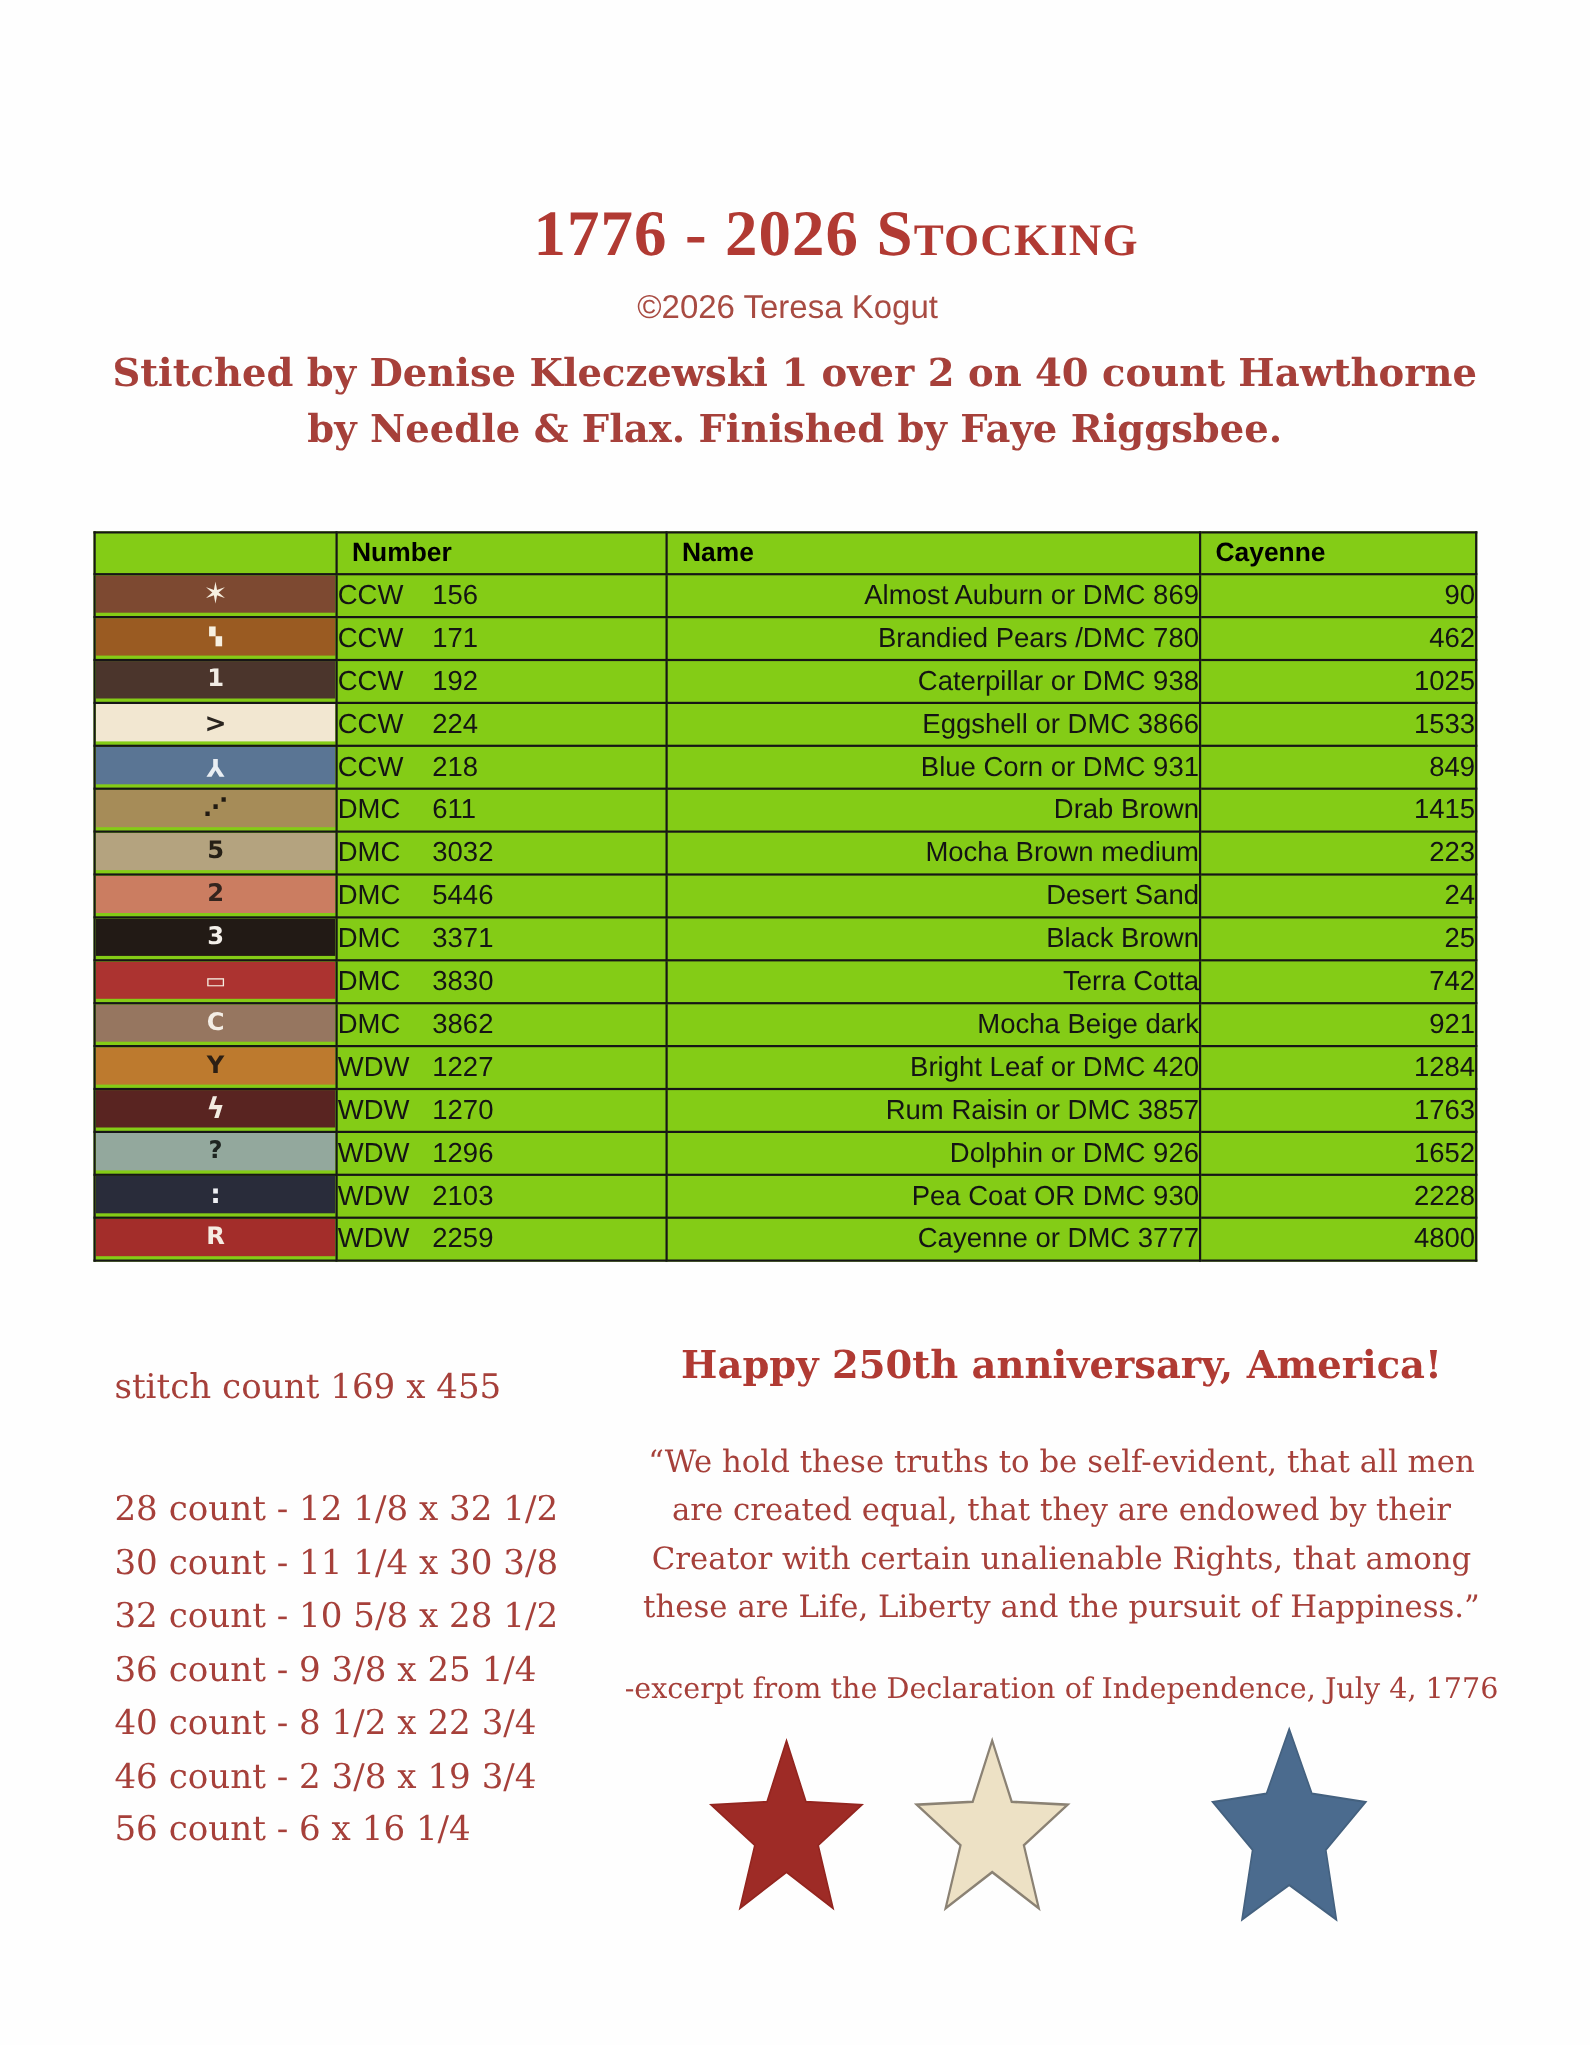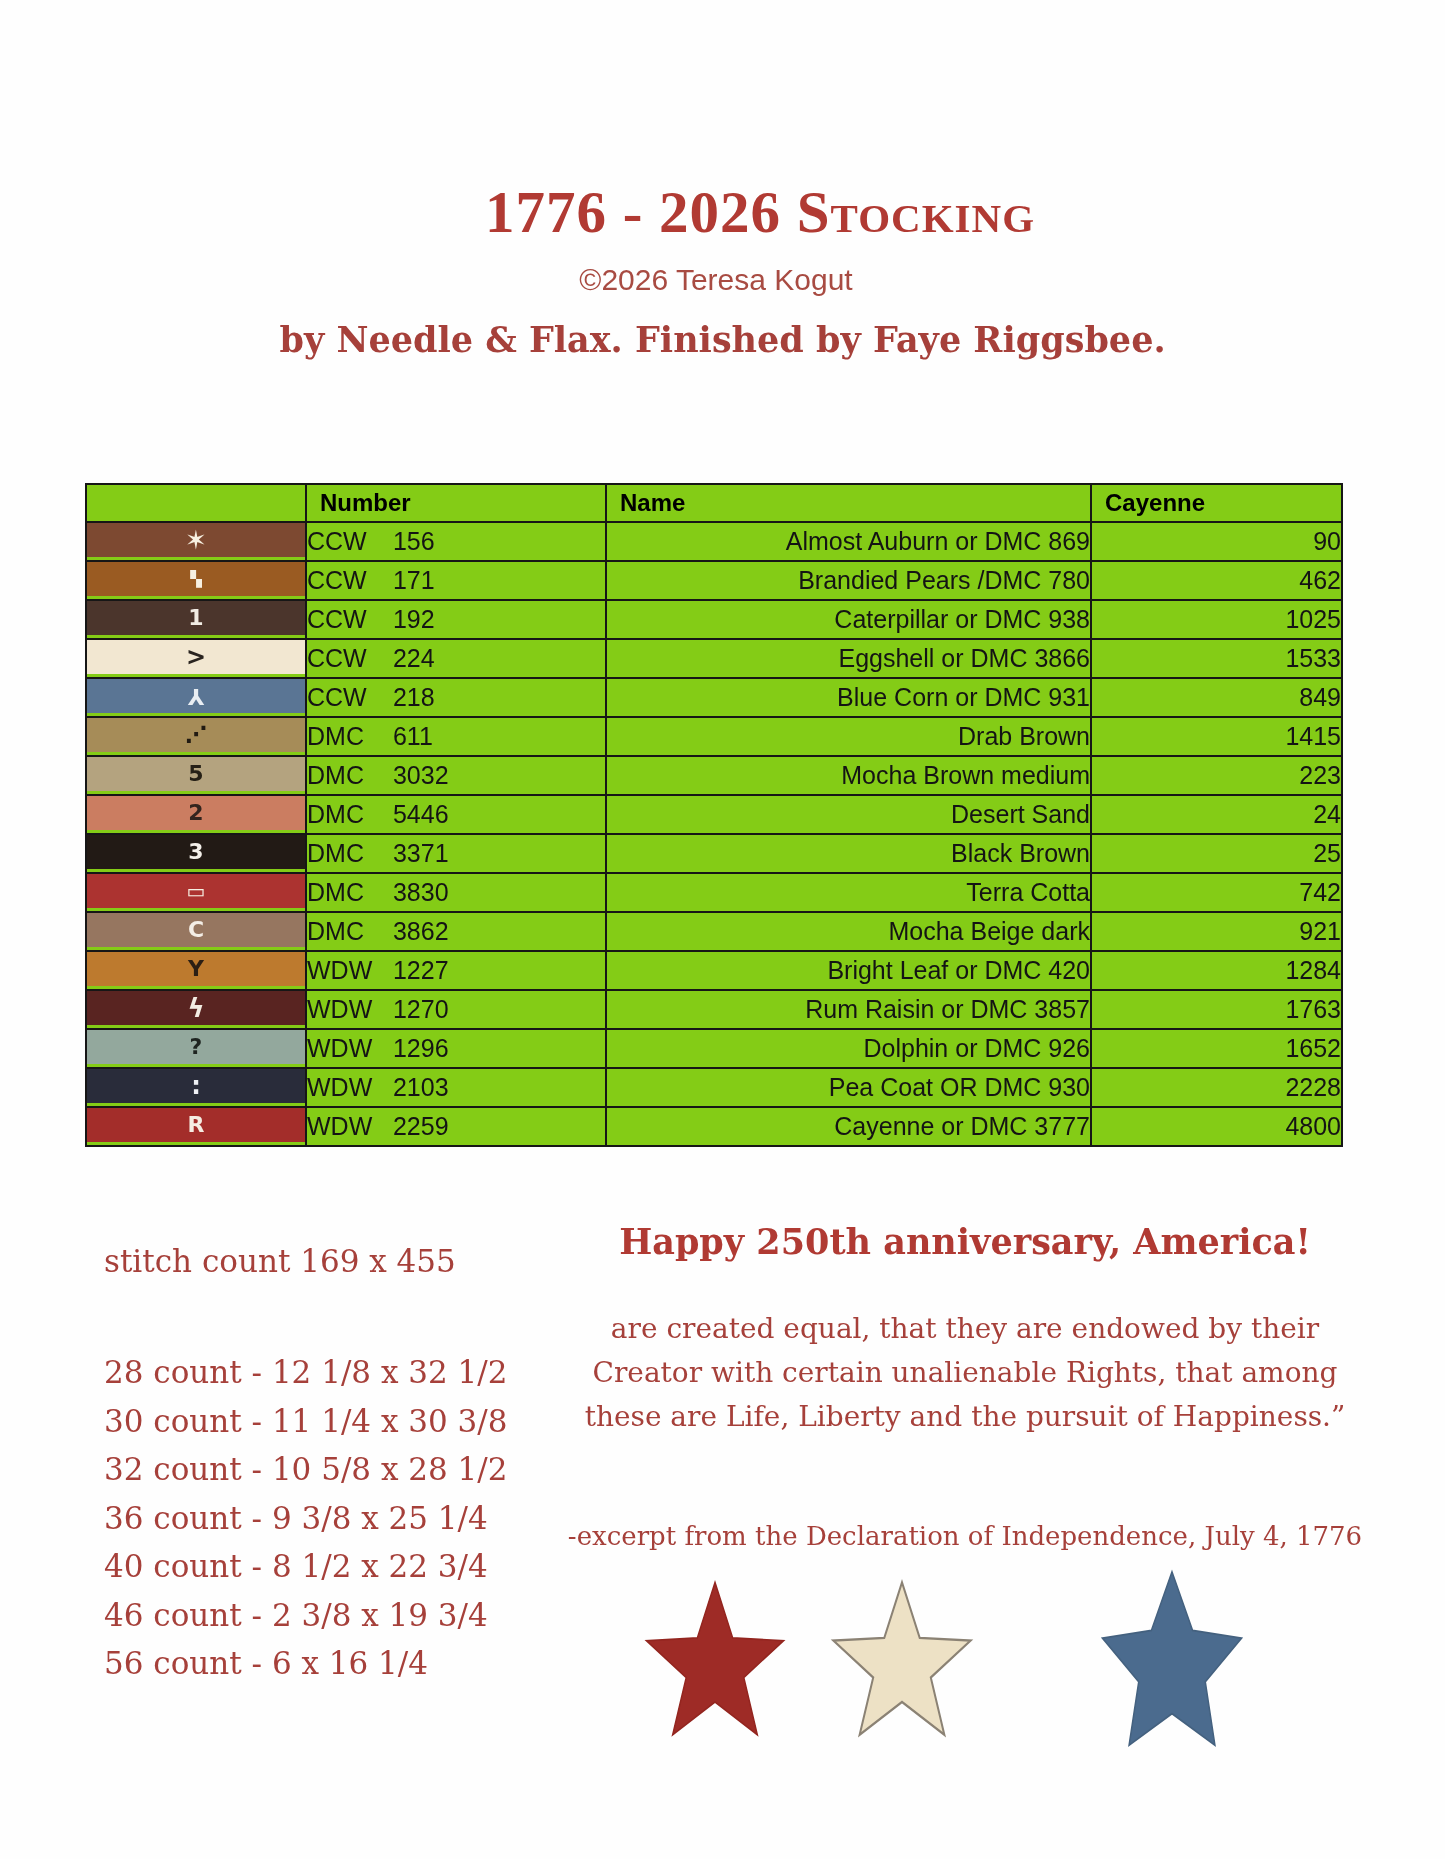--- a/index.html
+++ b/index.html
@@ -72,20 +72,21 @@
   #star2{left:1099px;top:1568px;}
 </style>
 </head>
 <body>
 
 <div id="page">
 
   <div class="page-title">1776 - 2026 Stocking</div>
   <div class="copyright">©2026 Teresa Kogut</div>
   <div class="subtitle">
+    <div>Stitched by Denise Kleczewski 1 over 2 on 40 count Hawthorne</div>
     <div>by Needle &amp; Flax.  Finished by Faye Riggsbee.</div>
   </div>
 
   <table class="floss">
     <colgroup>
       <col style="width:220px">
         <col style="width:300px">
         <col style="width:485px">
         <col style="width:251px">
     </colgroup>
@@ -341,20 +342,21 @@
 
       <div>46 count - 2 3/8 x 19 3/4</div>
 
       <div>56 count - 6 x 16 1/4</div>
     </div>
 
   <div class="anniv-heading">Happy 250th anniversary, America!</div>
 
   <div class="quote">
 
+      <div>“We hold these truths to be self-evident, that all men</div>
 
       <div>are created equal, that they are endowed by their</div>
 
       <div>Creator with certain unalienable Rights, that among</div>
 
       <div>these are Life, Liberty and the pursuit of Happiness.”</div>
     </div>
 
   <div class="attribution">-excerpt from the Declaration of Independence, July 4, 1776</div>
 

